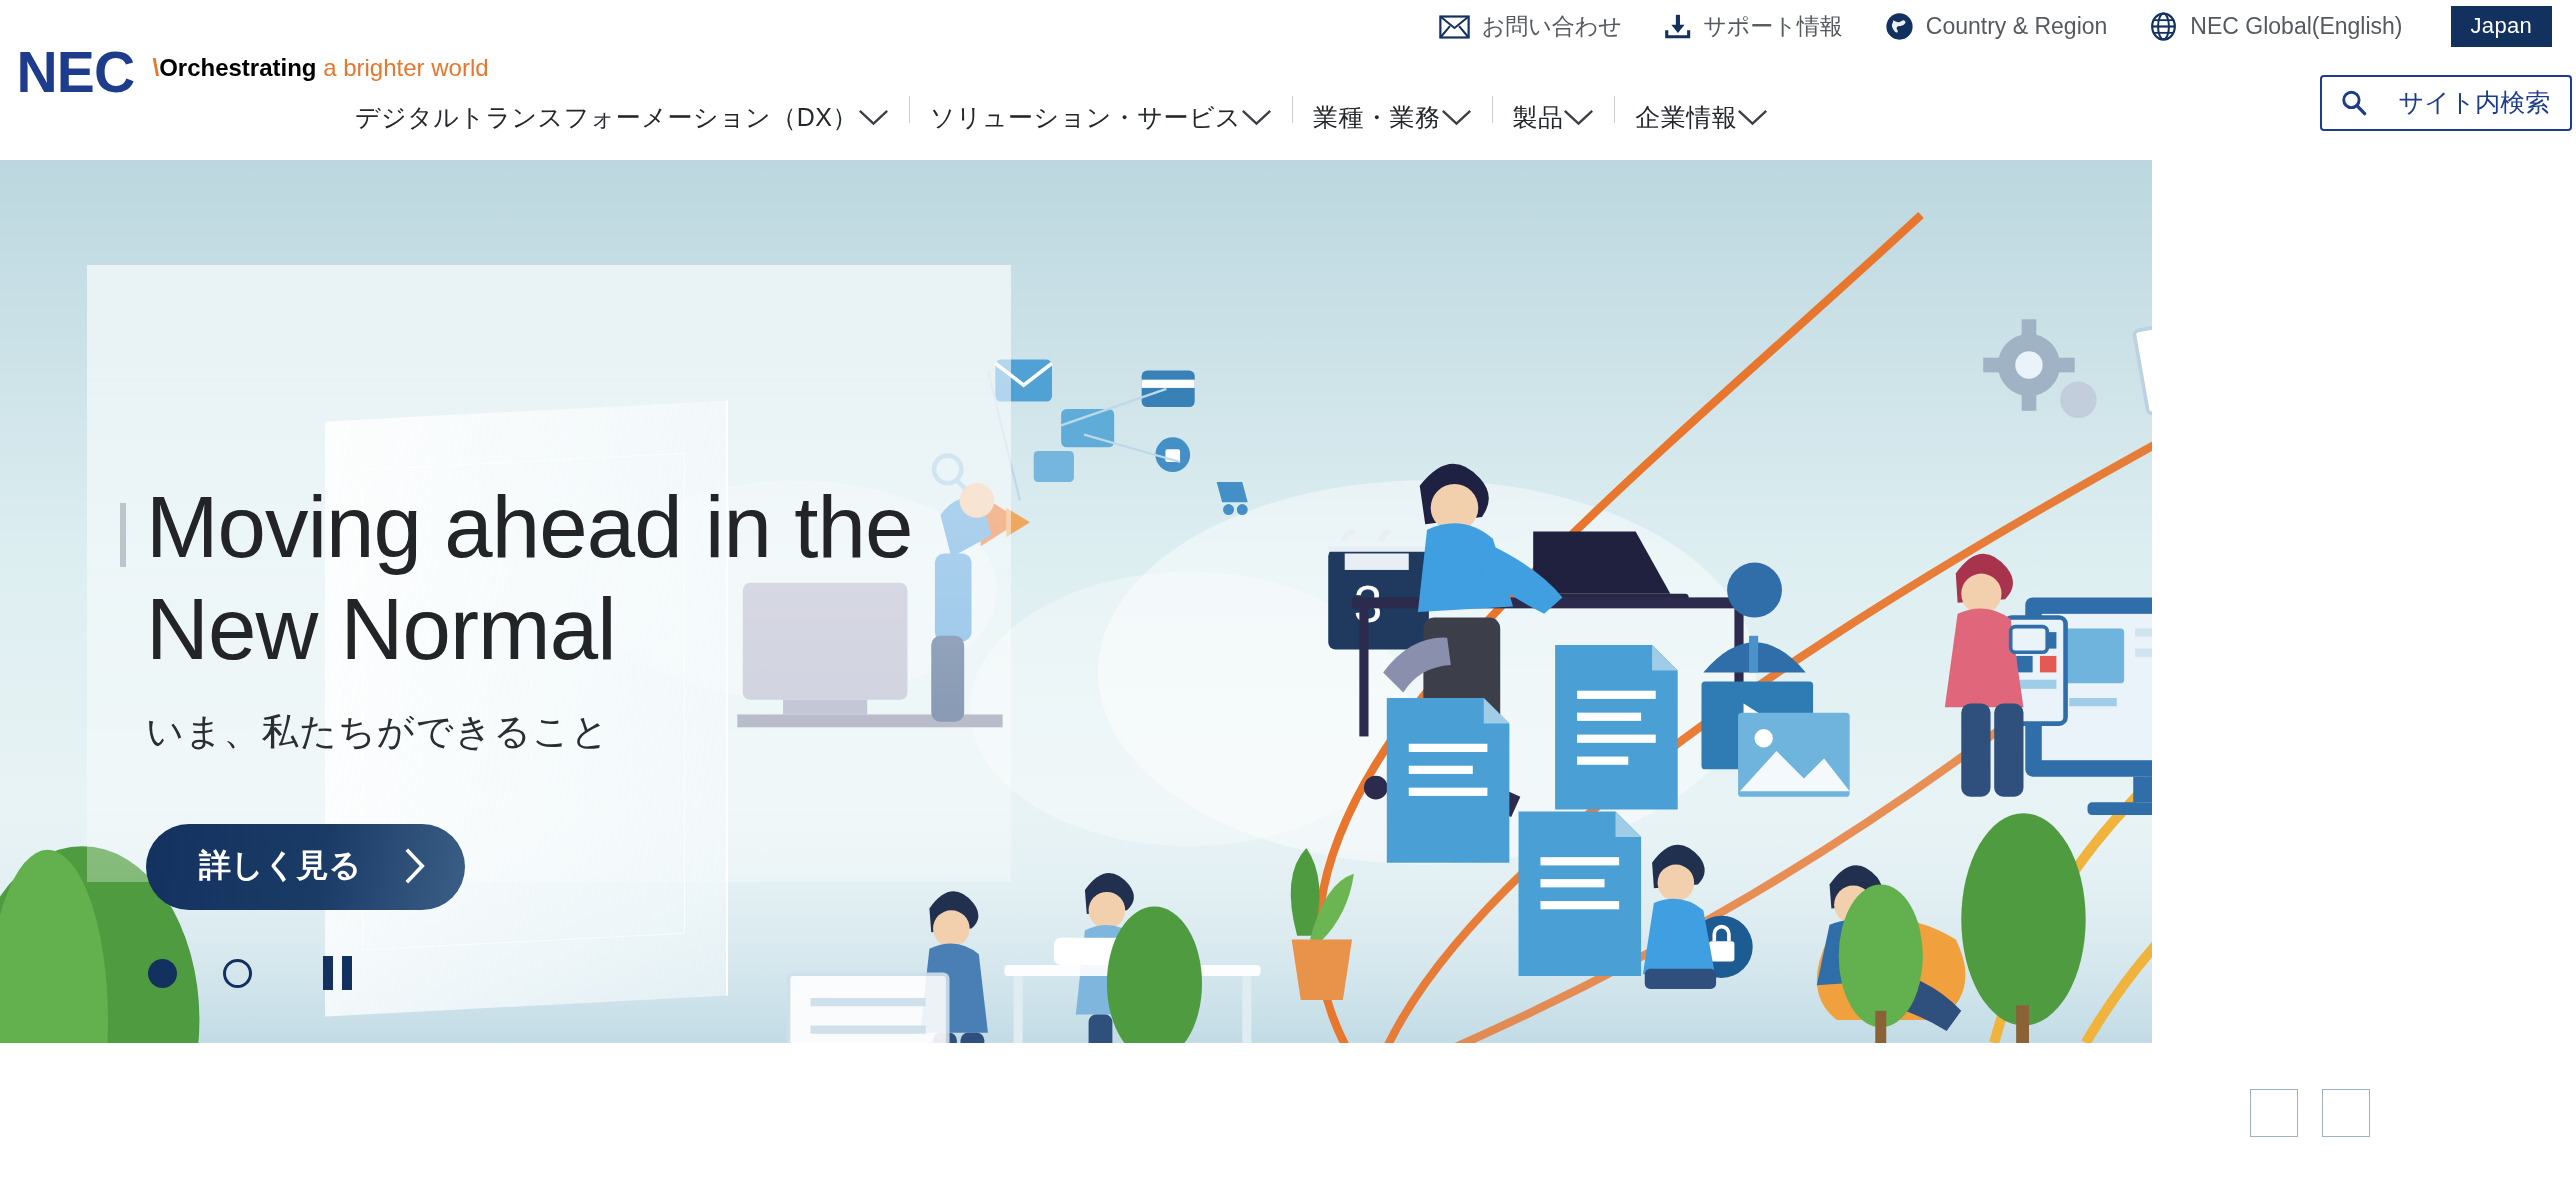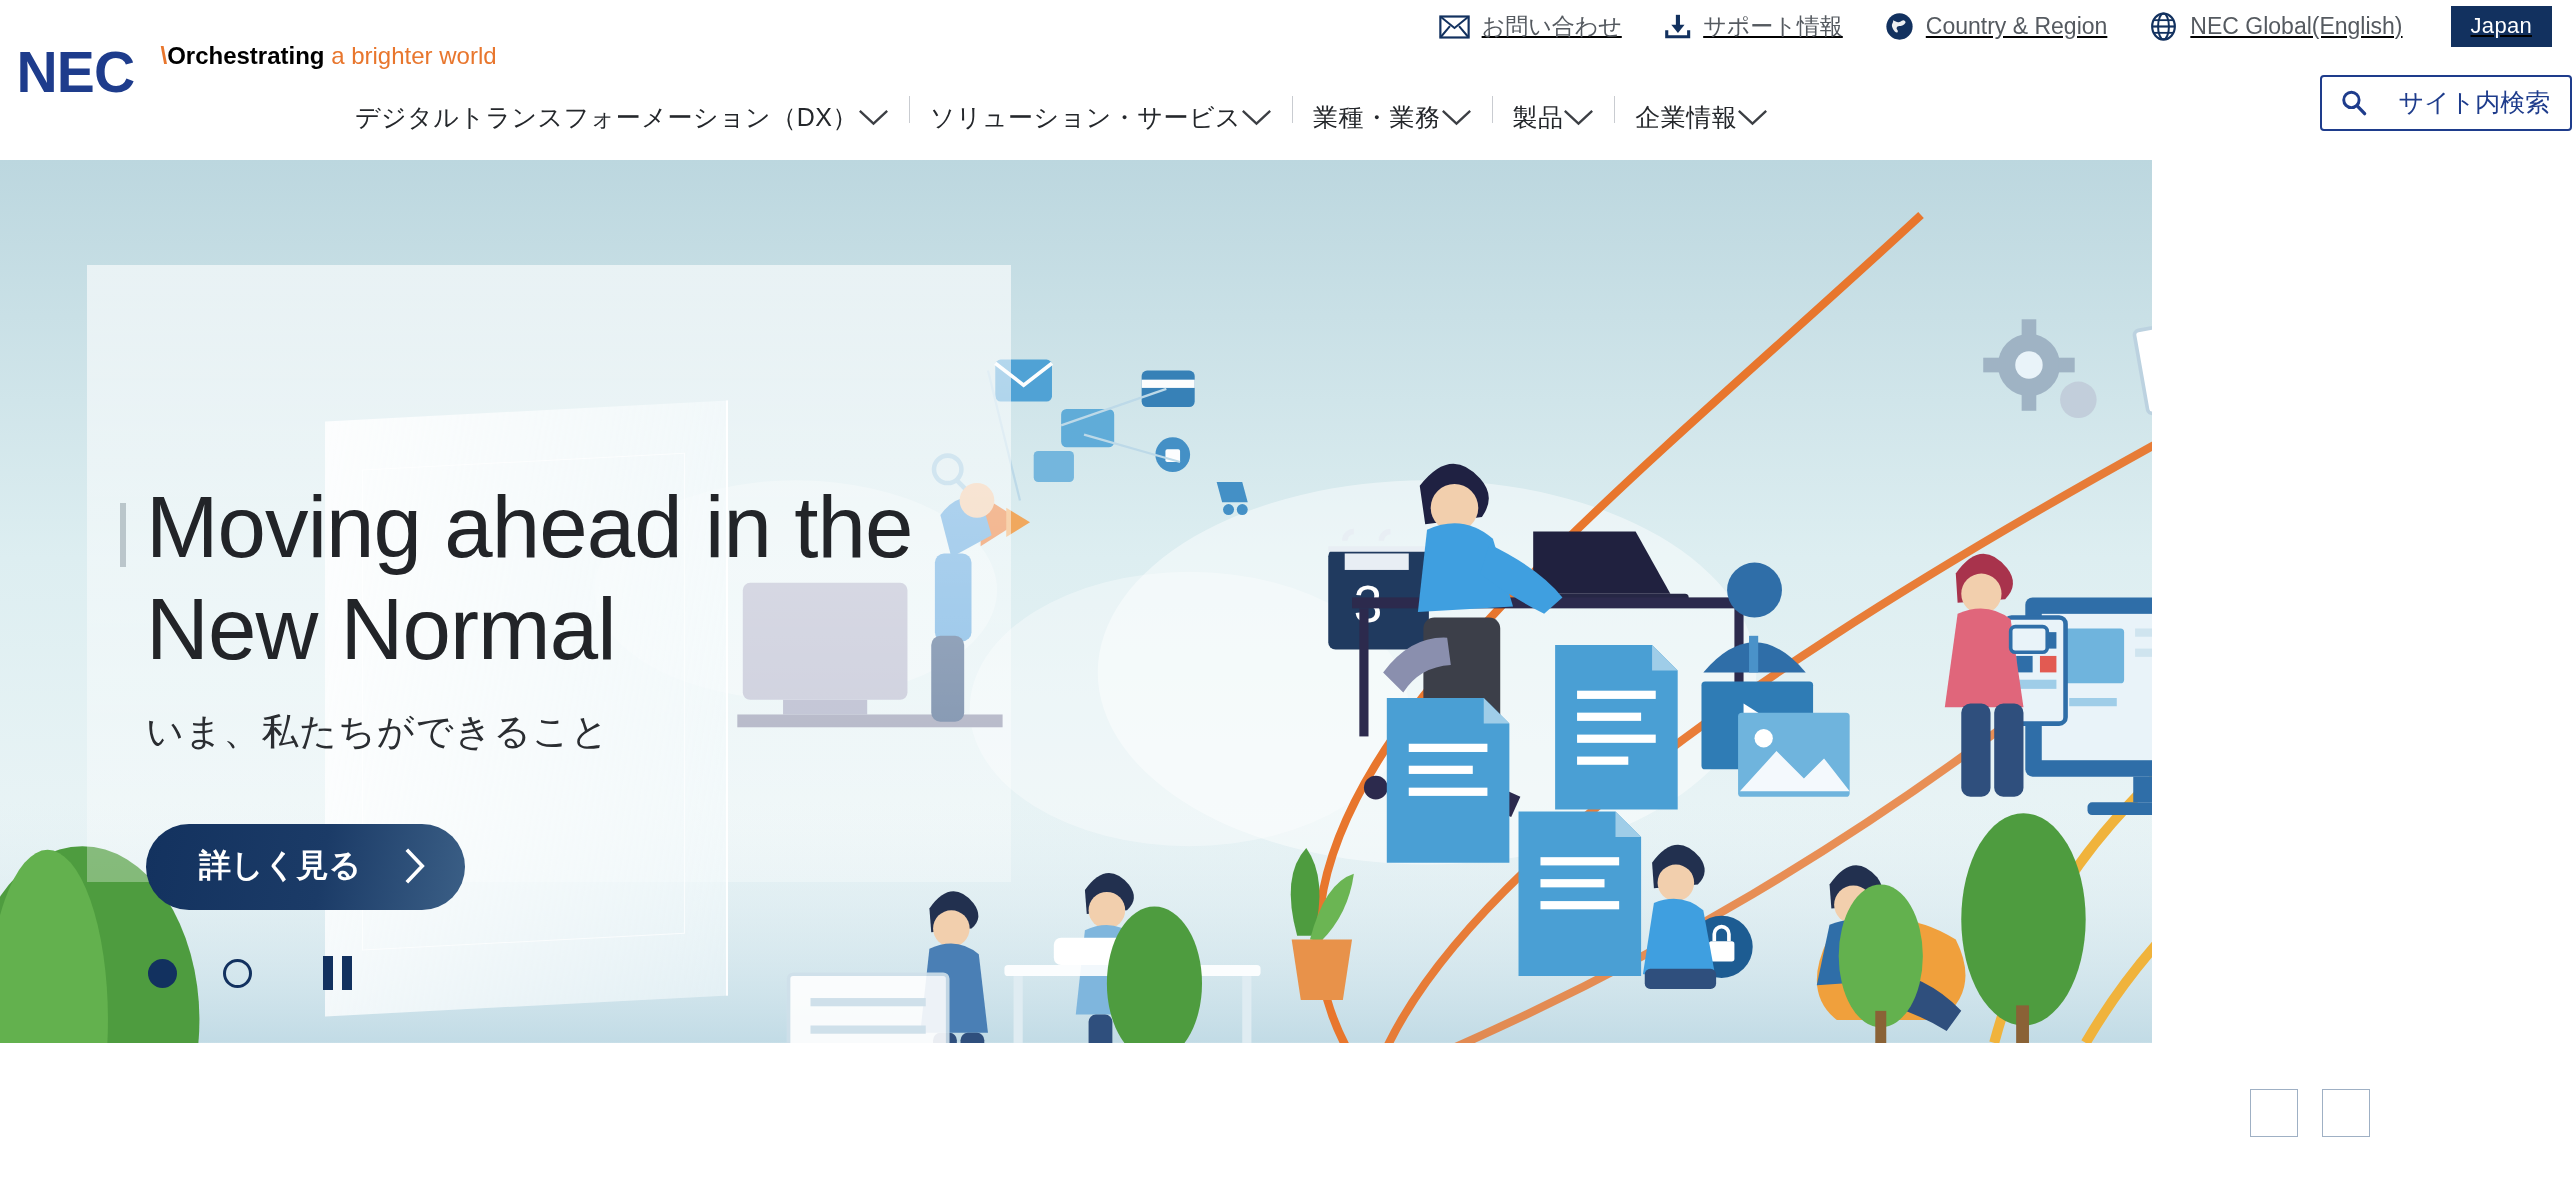--- a/index.html
+++ b/index.html
@@ -13,40 +13,40 @@
 
   
   .header {
     position:absolute; top:0; left:0; width:2576px; height:160px;
     background:#ffffff; z-index:40;
   }
 
   
   .utility-bar {
     position:absolute; top:0; right:0; height:53px;
-    display:flex; align-items:center; gap:0px;text-decoration:underline;
+    display:flex; align-items:center; gap:0px;
   }
   .util-item {
     display:flex; align-items:center; gap:12px;
     margin-left:42px; cursor:pointer;
     font-size:23px; color:#555a60; white-space:nowrap;
   }
   .util-icon { display:flex; align-items:center; justify-content:center; }
   .japan-badge {
     margin-left:48px; margin-right:24px;
     background:#12315f; color:#ffffff;
     font-size:22px; font-weight:400;
     padding:6.4px 20px 8.2px 20px;
     letter-spacing:0.3px; cursor:pointer;
   }
 
   
   .logo-wrap {
     position:absolute; left:16.5px; top:44px;
-    display:flex; align-items:flex-start; gap:8px;
+    display:flex; align-items:center; gap:0px;
   }
   .nec-logo {
     font-size:57px; font-weight:bold; color:#1e3c8c;
     letter-spacing:-0.9px; line-height:1;
     font-family:"Liberation Sans", sans-serif;
     font-style:normal;
   }
   .tagline {
     margin-left:18.3px; margin-bottom:8.2px;
     font-size:24px; line-height:1; white-space:nowrap;

